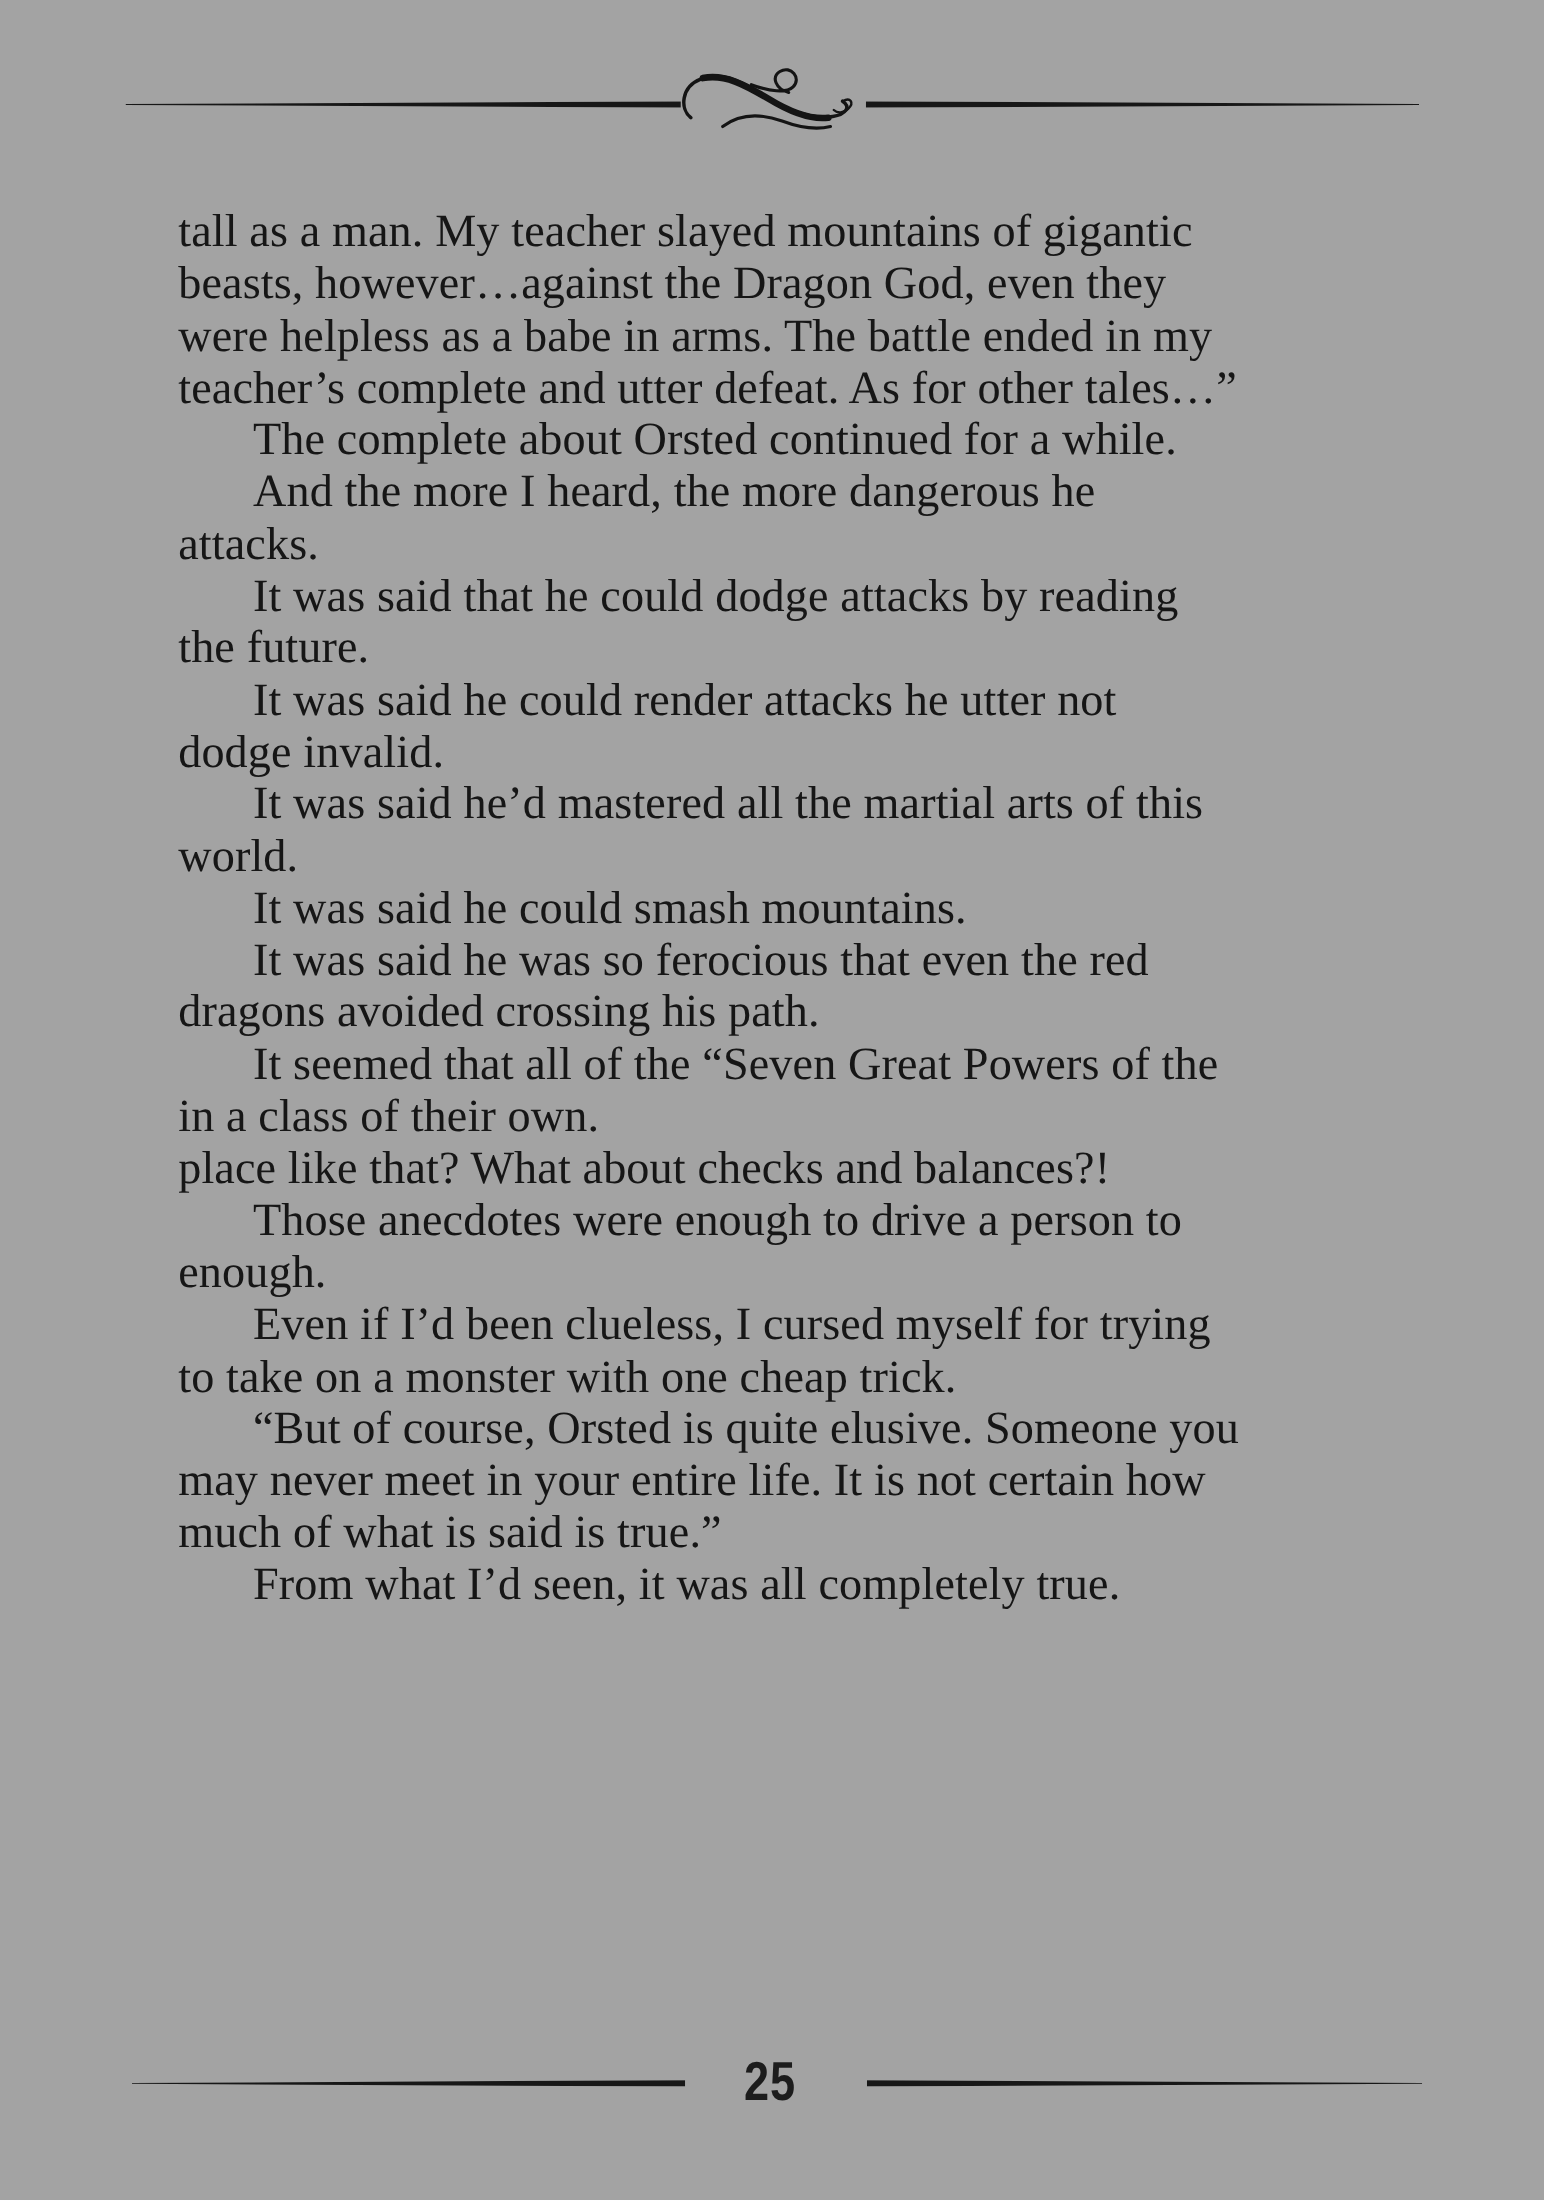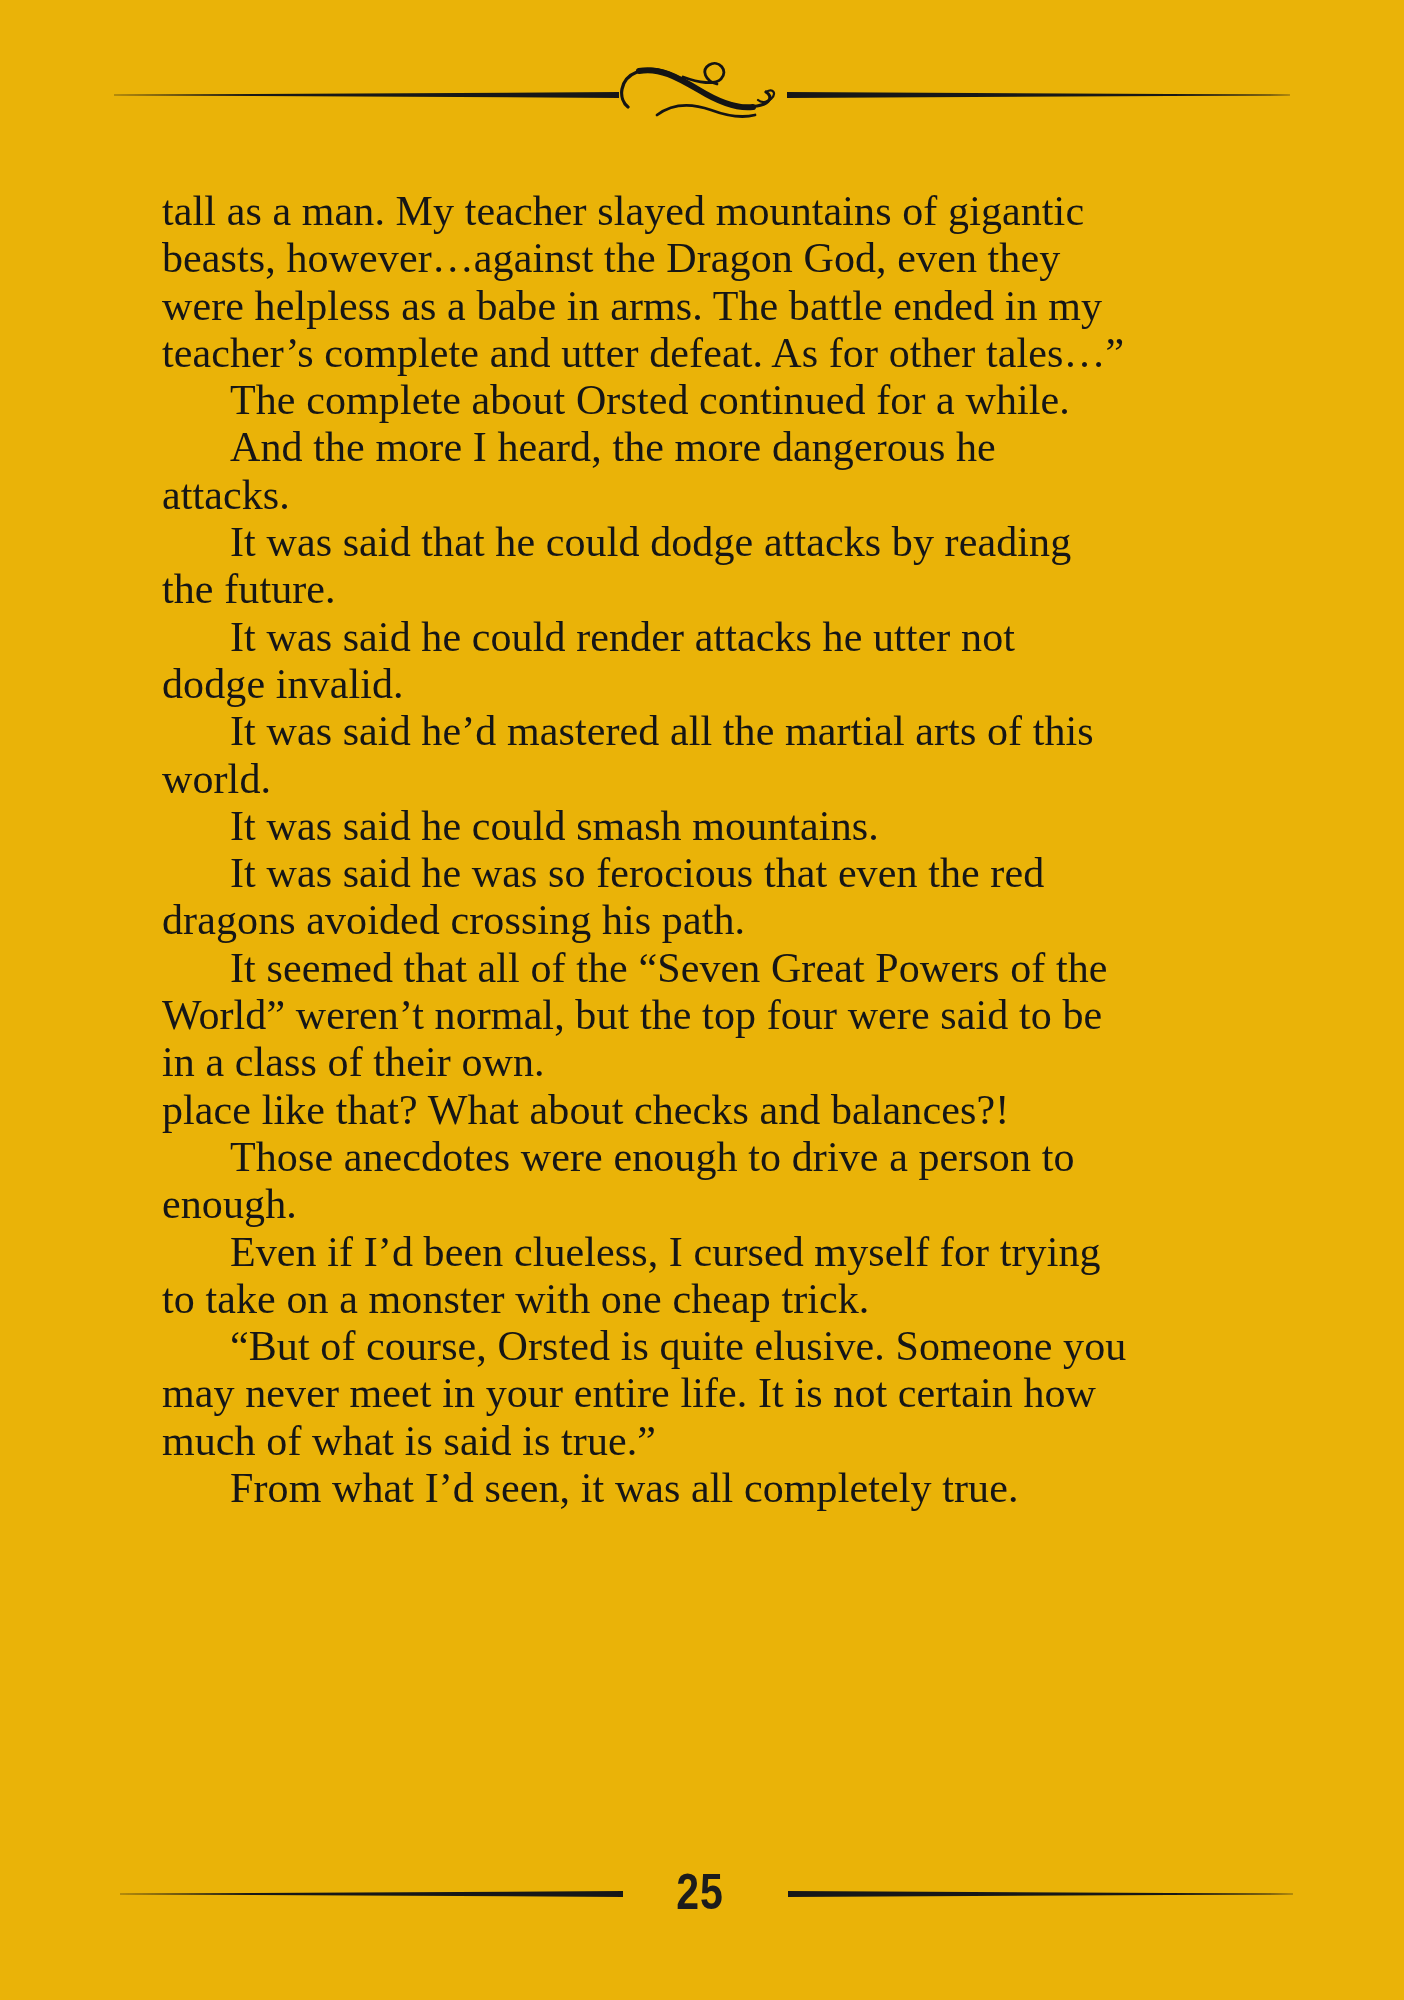--- a/index.html
+++ b/index.html
@@ -1,19 +1,19 @@
 <!DOCTYPE html>
 <html><head>
 <meta charset="utf-8">
 <style>
   html,body { margin:0; padding:0; background:#e8e8e8; }
   .page {
     position:relative;
     width:1404px; height:2000px;
-    background:#eab308;
+    background:#a3a3a3;
     overflow:hidden;
     font-family:"Liberation Serif", serif;
     color:#161616;
   }
   
   .rule { position:absolute; height:6px; background:#171717; }
   .rule.thin-left  { clip-path: polygon(0 44%, 100% 2%, 100% 98%, 0 56%); }
   .rule.thin-right { clip-path: polygon(0 2%, 100% 44%, 100% 56%, 0 98%); }
 
   .flourish { position:absolute; left:615px; top:56px; width:175px; height:74px; }
@@ -75,21 +75,20 @@
       <div class="line indent">It was said that he could dodge attacks by reading</div>
       <div class="line">the future.</div>
       <div class="line indent">It was said he could render attacks he utter not</div>
       <div class="line">dodge invalid.</div>
       <div class="line indent">It was said he’d mastered all the martial arts of this</div>
       <div class="line">world.</div>
       <div class="line indent">It was said he could smash mountains.</div>
       <div class="line indent">It was said he was so ferocious that even the red</div>
       <div class="line">dragons avoided crossing his path.</div>
       <div class="line indent">It seemed that all of the “Seven Great Powers of the</div>
-      <div class="line">World” weren’t normal, but the top four were said to be</div>
       <div class="line">in a class of their own.</div>
       <div class="line">place like that? What about checks and balances?!</div>
       <div class="line indent">Those anecdotes were enough to drive a person to</div>
       <div class="line">enough.</div>
       <div class="line indent">Even if I’d been clueless, I cursed myself for trying</div>
       <div class="line">to take on a monster with one cheap trick.</div>
       <div class="line indent">“But of course, Orsted is quite elusive. Someone you</div>
       <div class="line">may never meet in your entire life. It is not certain how</div>
       <div class="line">much of what is said is true.”</div>
       <div class="line indent">From what I’d seen, it was all completely true.</div>

